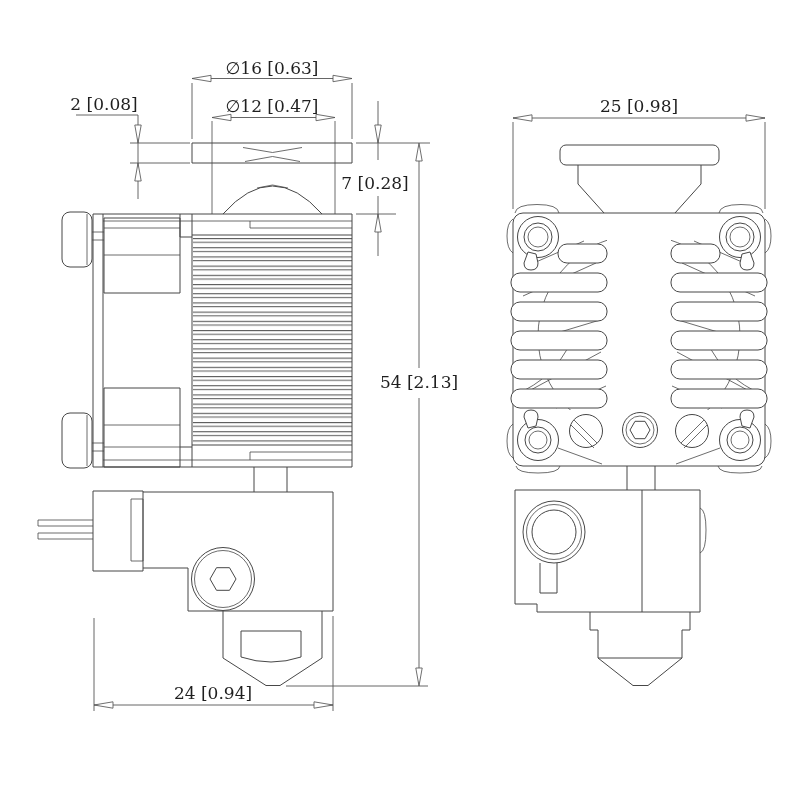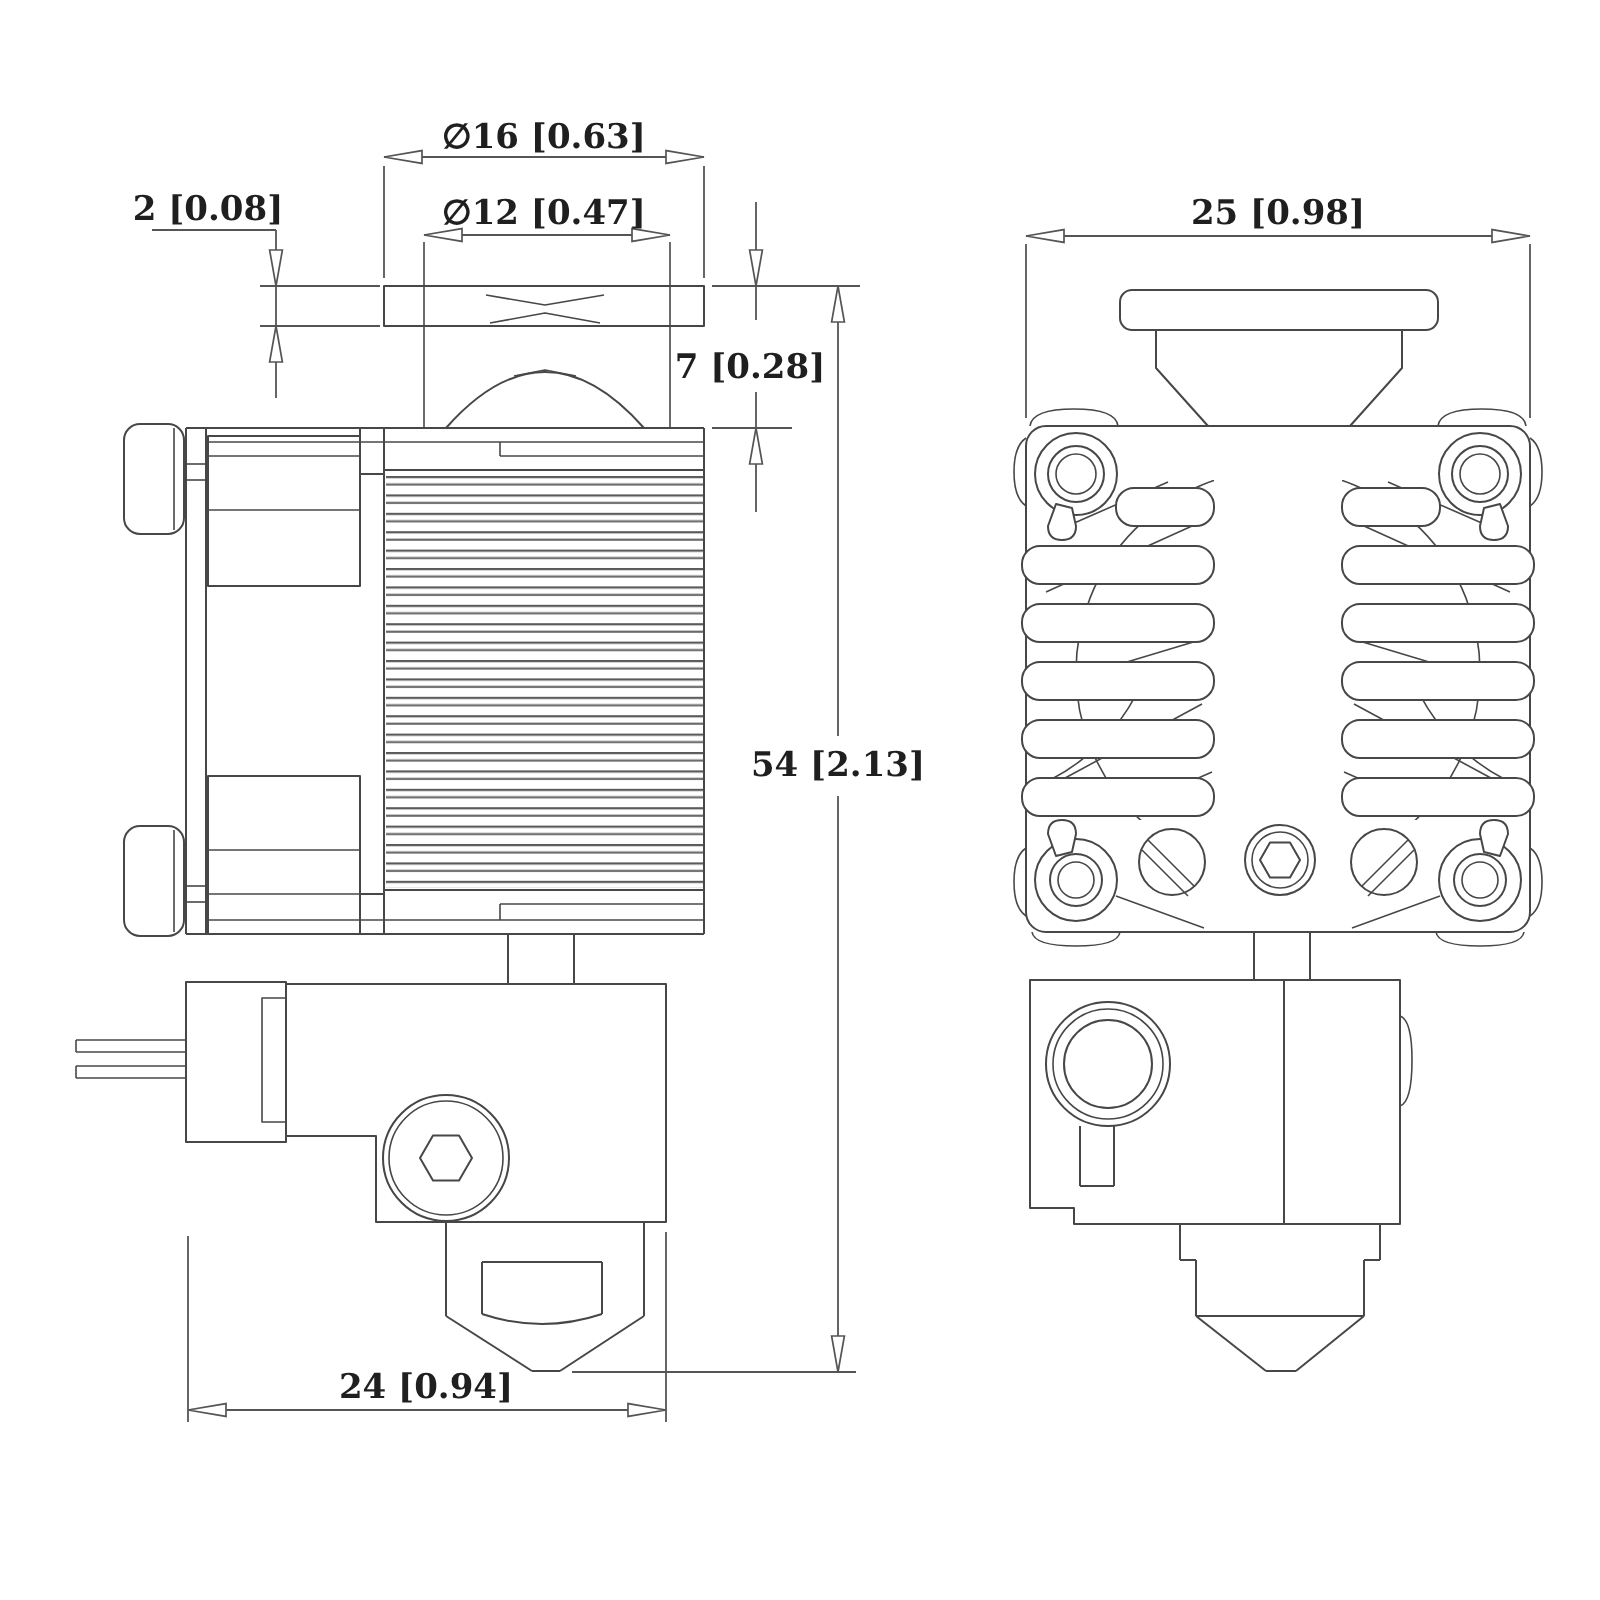--- a/index.html
+++ b/index.html
@@ -1,16 +1,16 @@
 <!DOCTYPE html>
 <html><head>
 <meta charset="utf-8">
 <style>
   html,body{margin:0;padding:0;background:#fff;}
-  .page{width:800px;height:800px;background:#fff;position:relative;overflow:hidden;font-weight:bold;}
+  .page{width:800px;height:800px;background:#fff;position:relative;overflow:hidden;}
   svg{display:block;}
   .ln{fill:none;stroke:#474747;stroke-width:1;stroke-linejoin:round;stroke-linecap:butt;}
   .thin{stroke-width:0.8;}
   .wh{fill:#ffffff;stroke:#474747;stroke-width:1;stroke-linejoin:round;}
   .dim{fill:none;stroke:#555555;stroke-width:0.9;}
   .ah{fill:#ffffff;stroke:#555555;stroke-width:0.85;stroke-linejoin:miter;}
   .dimtext{font-family:"DejaVu Serif","Liberation Serif",serif;font-size:17px;fill:#1f1f1f;text-anchor:middle;}
 </style>
 </head>
 <body>

